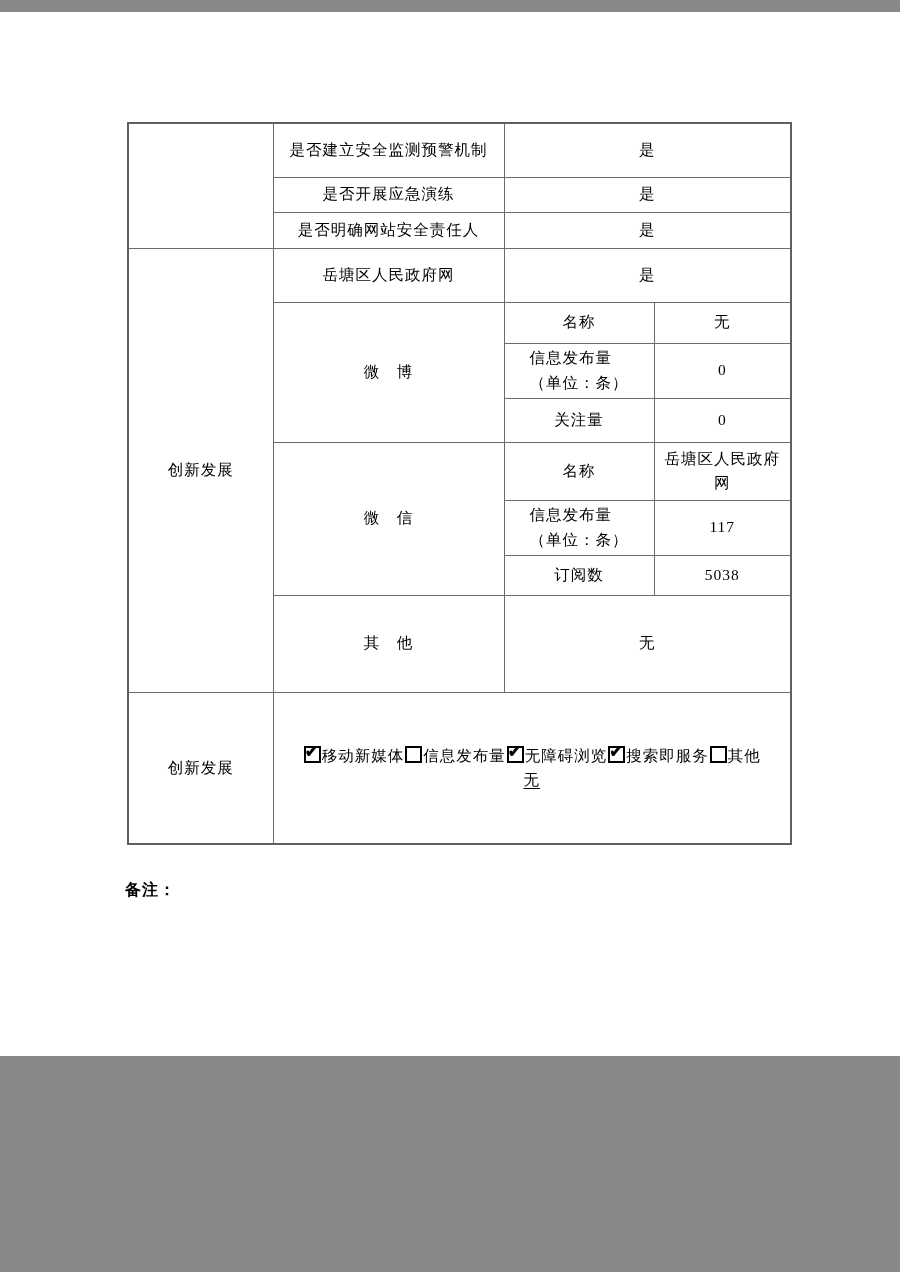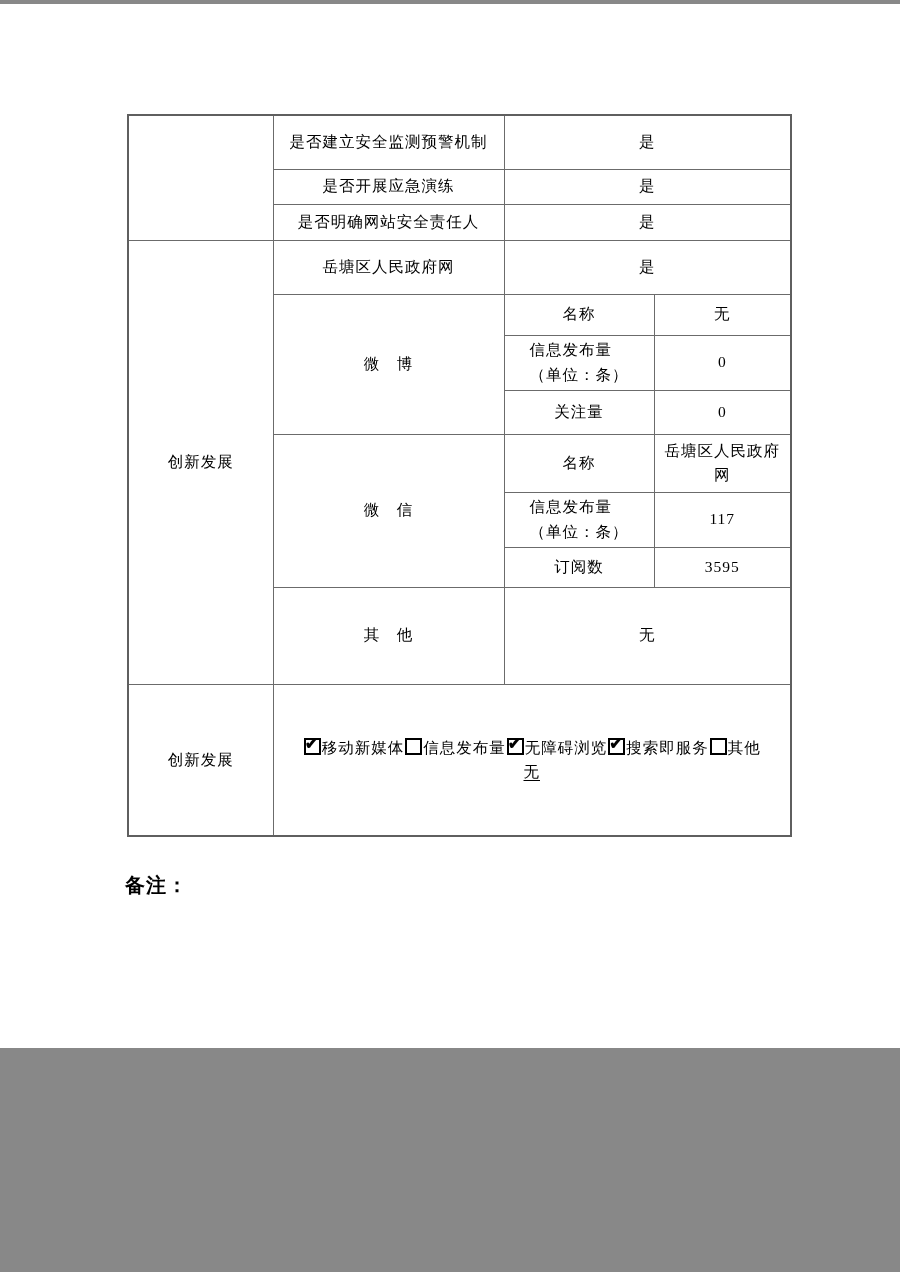--- a/index.html
+++ b/index.html
@@ -1,20 +1,20 @@
 <!DOCTYPE html>
 <html><head>
 <meta charset="utf-8">
 <style>
   html,body{margin:0;padding:0;background:#888;}
   .page{
     position:relative;
     width:900px;height:1044px;
     background:#ffffff;
-    margin:4px auto;
+    margin:12px auto;
     font-family:"Liberation Serif","DejaVu Serif",serif;
     color:#000;
     overflow:hidden;
   }
   table.report{
     position:absolute;
     left:127px;top:110px;
     width:663px;
     border-collapse:collapse;
     table-layout:fixed;
@@ -61,21 +61,21 @@
     font-weight:bold;
     color:#000;
   }
   .underlined{
     text-decoration:underline;
     text-underline-offset:3px;
   }
   .note{
     position:absolute;
     left:125px;top:868px;
-    font-size:20px;
+    font-size:16px;
     font-weight:bold;
     letter-spacing:1px;
   }
   .page-number{
     position:absolute;
     left:0;top:1178px;
     width:100%;
     text-align:center;
     font-size:17px;
   }
@@ -134,21 +134,21 @@
       <td>名称</td>
       <td>岳塘区人民政府网</td>
     </tr>
     <tr style="height:55px">
       <td><span class="cell-inner">信息发布量
 （单位：条）</span></td>
       <td>117</td>
     </tr>
     <tr style="height:40px">
       <td>订阅数</td>
-      <td>3595</td>
+      <td>5038</td>
     </tr>
 
     <tr style="height:97px">
       <td>其　他</td>
       <td colspan="2">无</td>
     </tr>
 
     <tr style="height:152px">
       <td class="group-divider group-label">创新发展</td>
       <td colspan="3" class="group-divider innov-cell">

